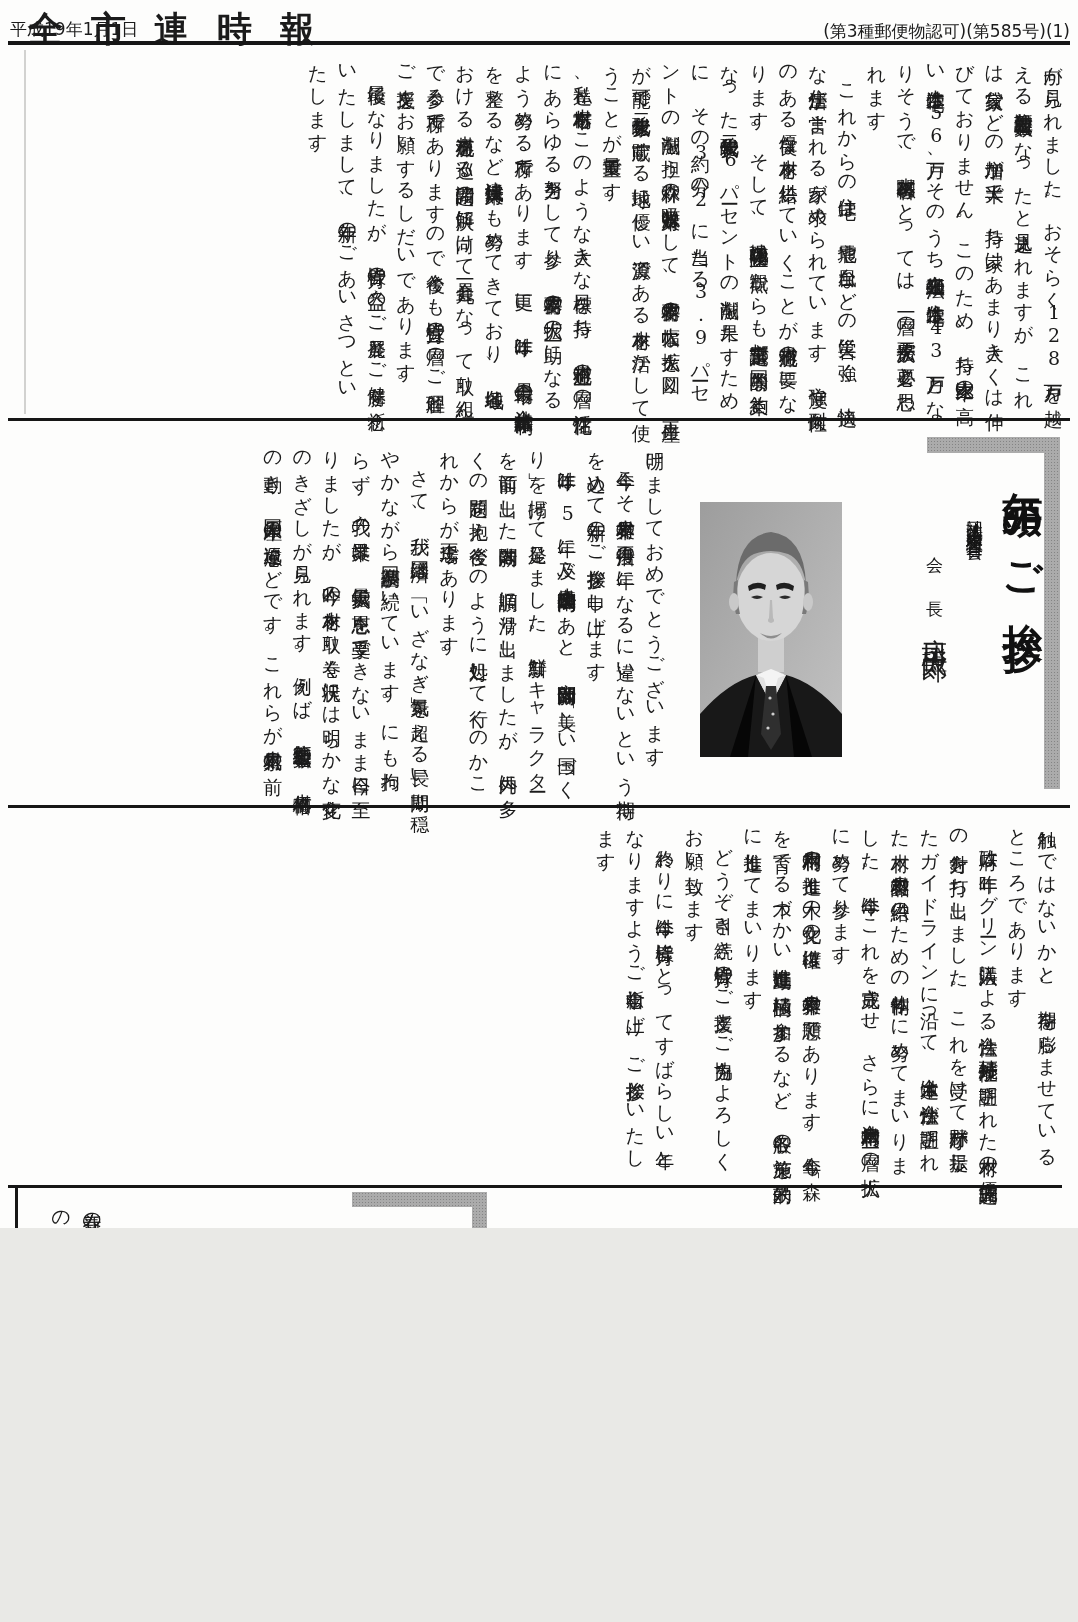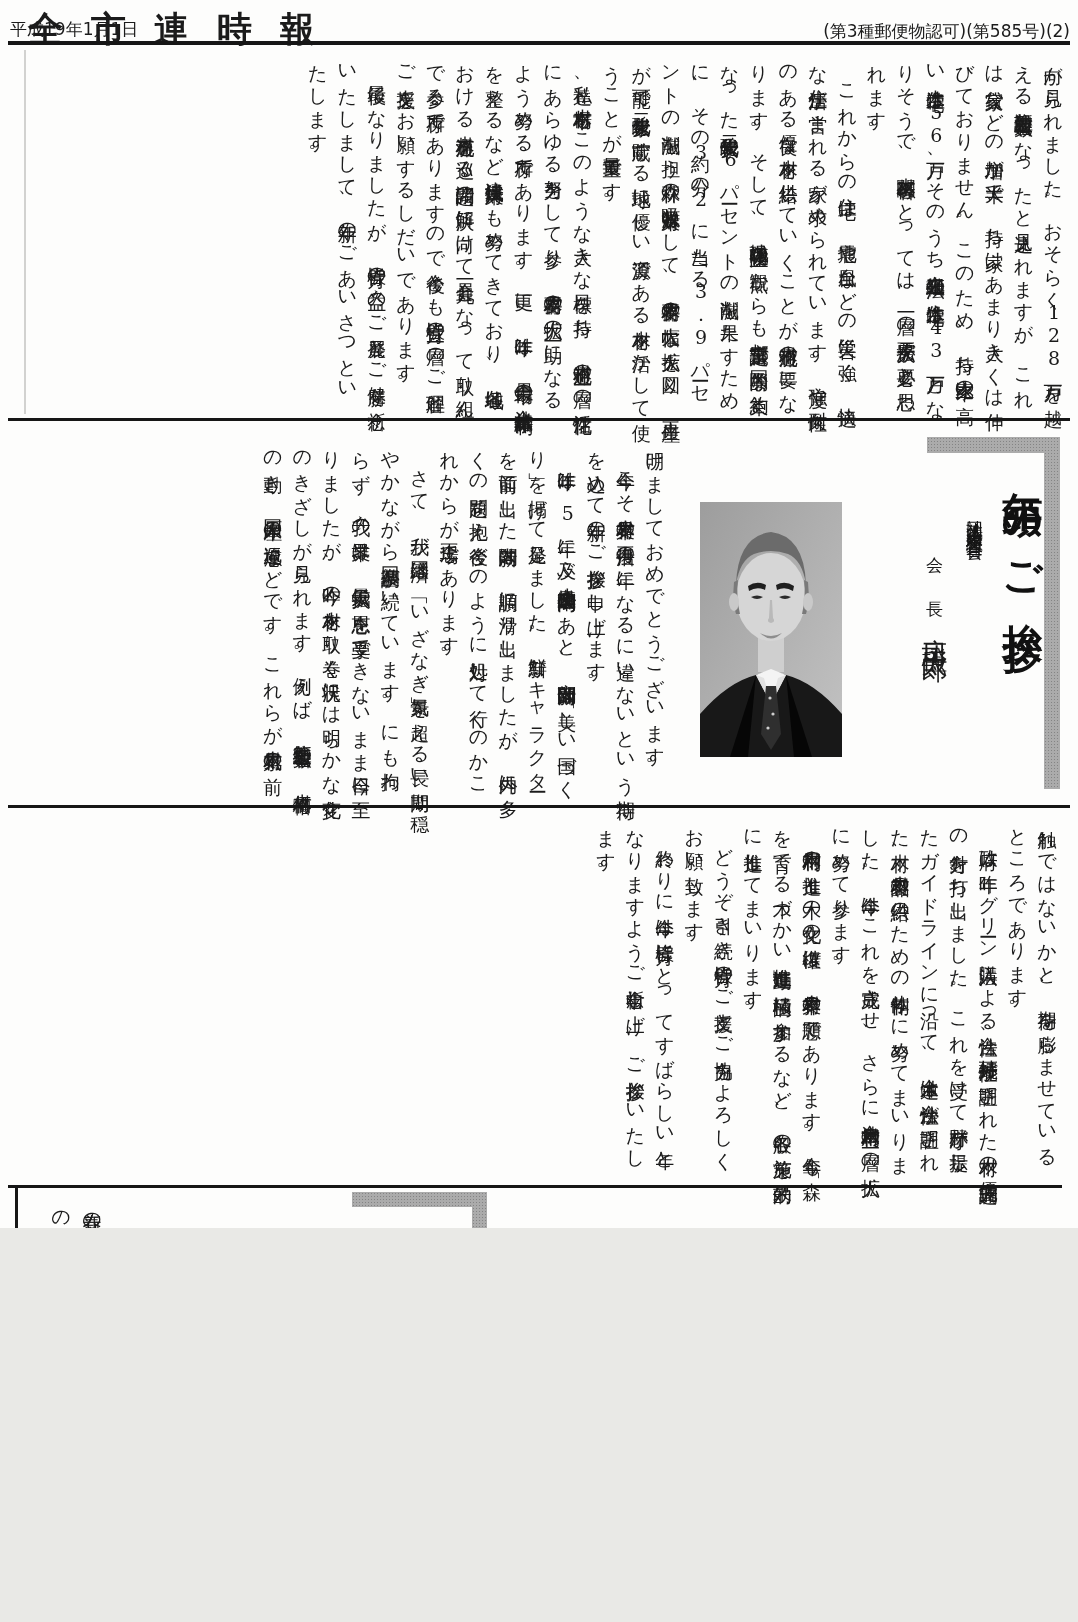--- a/index.html
+++ b/index.html
@@ -42,21 +42,21 @@
   .artifact-line { position:absolute; background:#d2d2d0; }
 </style>
 </head>
 <body>
 
 <div class="page">
 
   <div>
     <span class="masthead-date">平成19年1月1日</span>
     <div class="masthead-title">全市連時報</div>
-    <span class="masthead-issue">(第3種郵便物認可)(第585号)(2)</span>
+    <span class="masthead-issue">(第3種郵便物認可)(第585号)(1)</span>
   </div>
   <div class="rule" style="left:8px; top:41px; width:1062px; height:4px;"></div>
 
   <section class="vtext continued" style="left:8px; top:52px; width:1060px; height:362px;">
       <p>向が見られました。おそらく128万戸を越える新設住宅着工戸数になったと見込まれますが、これは貸家などの増加が大半で、持ち家はあまり大きくは伸びておりません。このため、持ち家比率の高い木造住宅は56万戸、そのうち在来軸組工法の木造住宅は43万戸となりそうで、木材関係者にとっては、一層の需要拡大が必要と思われます。</p>
       <p>これからの住宅は、地震や台風などの災害に強く、快適な住生活が営まれる家が求められています。強度や耐久性のある優良な木材を供給していくことが木材流通の要になります。そして、地球温暖化防止の観点からも京都議定書で国際的な約束となった二酸化炭素の6パーセントの削減を果たすために、その約3分の2に当たる3.9パーセントの削減を担う森林の吸収源対策として、木材需要の大幅な拡大を図り、再生産が可能で二酸化炭素を貯蔵する地球に優しい資源である木材を活かして使うことが最重要です。</p>
       <p>私達、木材市場もこのような大きな目標を持ち、木材流通の一層の活性化にあらゆる努力をして参り、木材需要の拡大の一助になるよう努める所存であります。更に、昨年は、会員市場の合法木材供給体制を整えるなど違法伐採対策にも努めてきており、各地域における木材流通を巡る諸問題の解決に向けて会員一丸となって取り組んで参る所存でありますので今後とも皆様方の一層のご理解とご支援をお願いするしだいであります。</p>
       <p>最後になりましたが、皆様方の益々のご発展とご健勝を祈念いたしまして、新年のごあいさつといたします。</p>
     </section>
   <div class="artifact-line" style="left:24px; top:50px; width:2px; height:364px;"></div>

